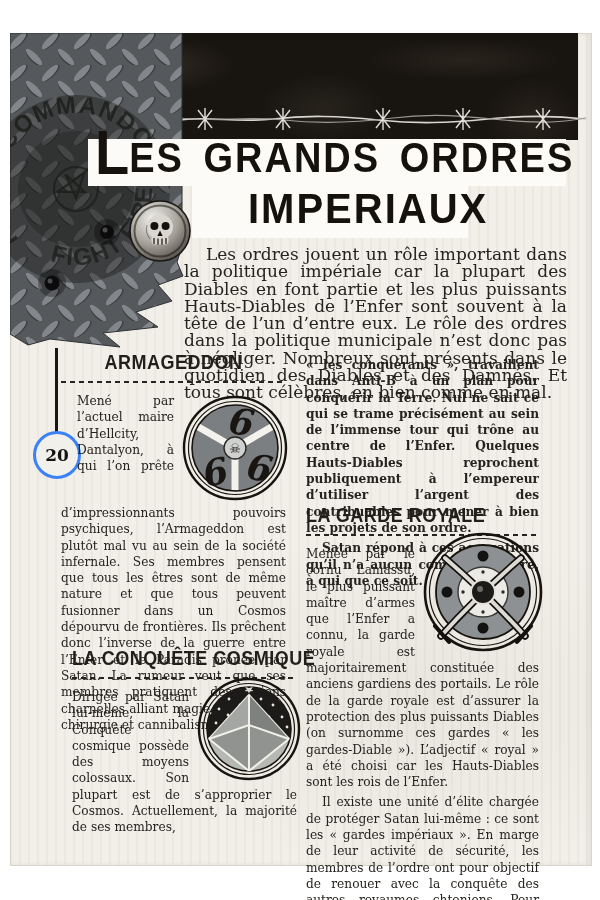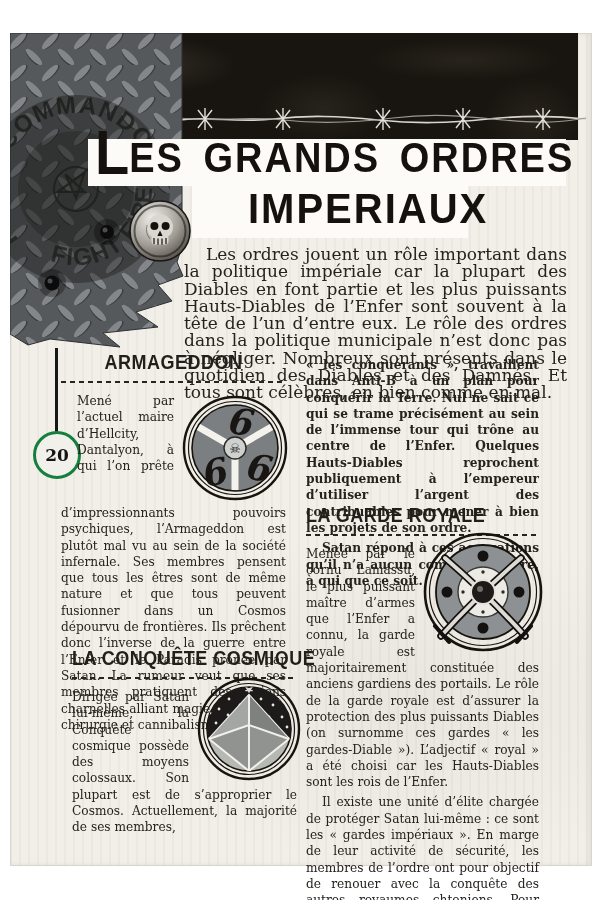--- a/index.html
+++ b/index.html
@@ -21,21 +21,21 @@
       radial-gradient(ellipse 90px 50px at 55% 70%, rgba(130,125,110,0.14), rgba(0,0,0,0) 70%),
       radial-gradient(ellipse 140px 30px at 80% 25%, rgba(160,150,130,0.12), rgba(0,0,0,0) 70%),
       radial-gradient(ellipse 70px 60px at 92% 80%, rgba(120,110,95,0.16), rgba(0,0,0,0) 70%),
       #18140f;}
 
   .wire{position:absolute;left:178px;top:106px;}
 
   .plate{position:absolute;left:10px;top:33px;}
 
   .line-to-badge{position:absolute;left:55px;top:348px;width:3px;height:86px;background:#171717;}
-  .badge{position:absolute;left:33px;top:431px;width:42px;height:42px;border:3px solid #15803d;
+  .badge{position:absolute;left:33px;top:431px;width:42px;height:42px;border:3px solid #3b82f6;
     border-radius:50%;background:#f2f0ea;display:flex;align-items:center;justify-content:center;
     font-family:"DejaVu Serif",serif;font-weight:bold;font-size:17px;color:#141414;}
 
   .title-box1{position:absolute;left:88px;top:139px;width:478px;height:47px;background:#fcfbf8;}
   .title-box2{position:absolute;left:192px;top:186px;width:276px;height:52px;background:#fcfbf8;}
   .title-line{position:absolute;font-family:"Liberation Sans",sans-serif;font-weight:bold;
     color:#15110c;white-space:nowrap;transform-origin:left top;}
   .t1{left:95px;top:134px;font-size:38px;letter-spacing:2px;word-spacing:7px;transform:scaleY(1.12);}
   .t1 .bigL{font-size:56px;letter-spacing:0;vertical-align:-2px;line-height:0;}
   .t2{left:248px;top:184px;font-size:40px;letter-spacing:2px;transform:scaleY(1.08);}

